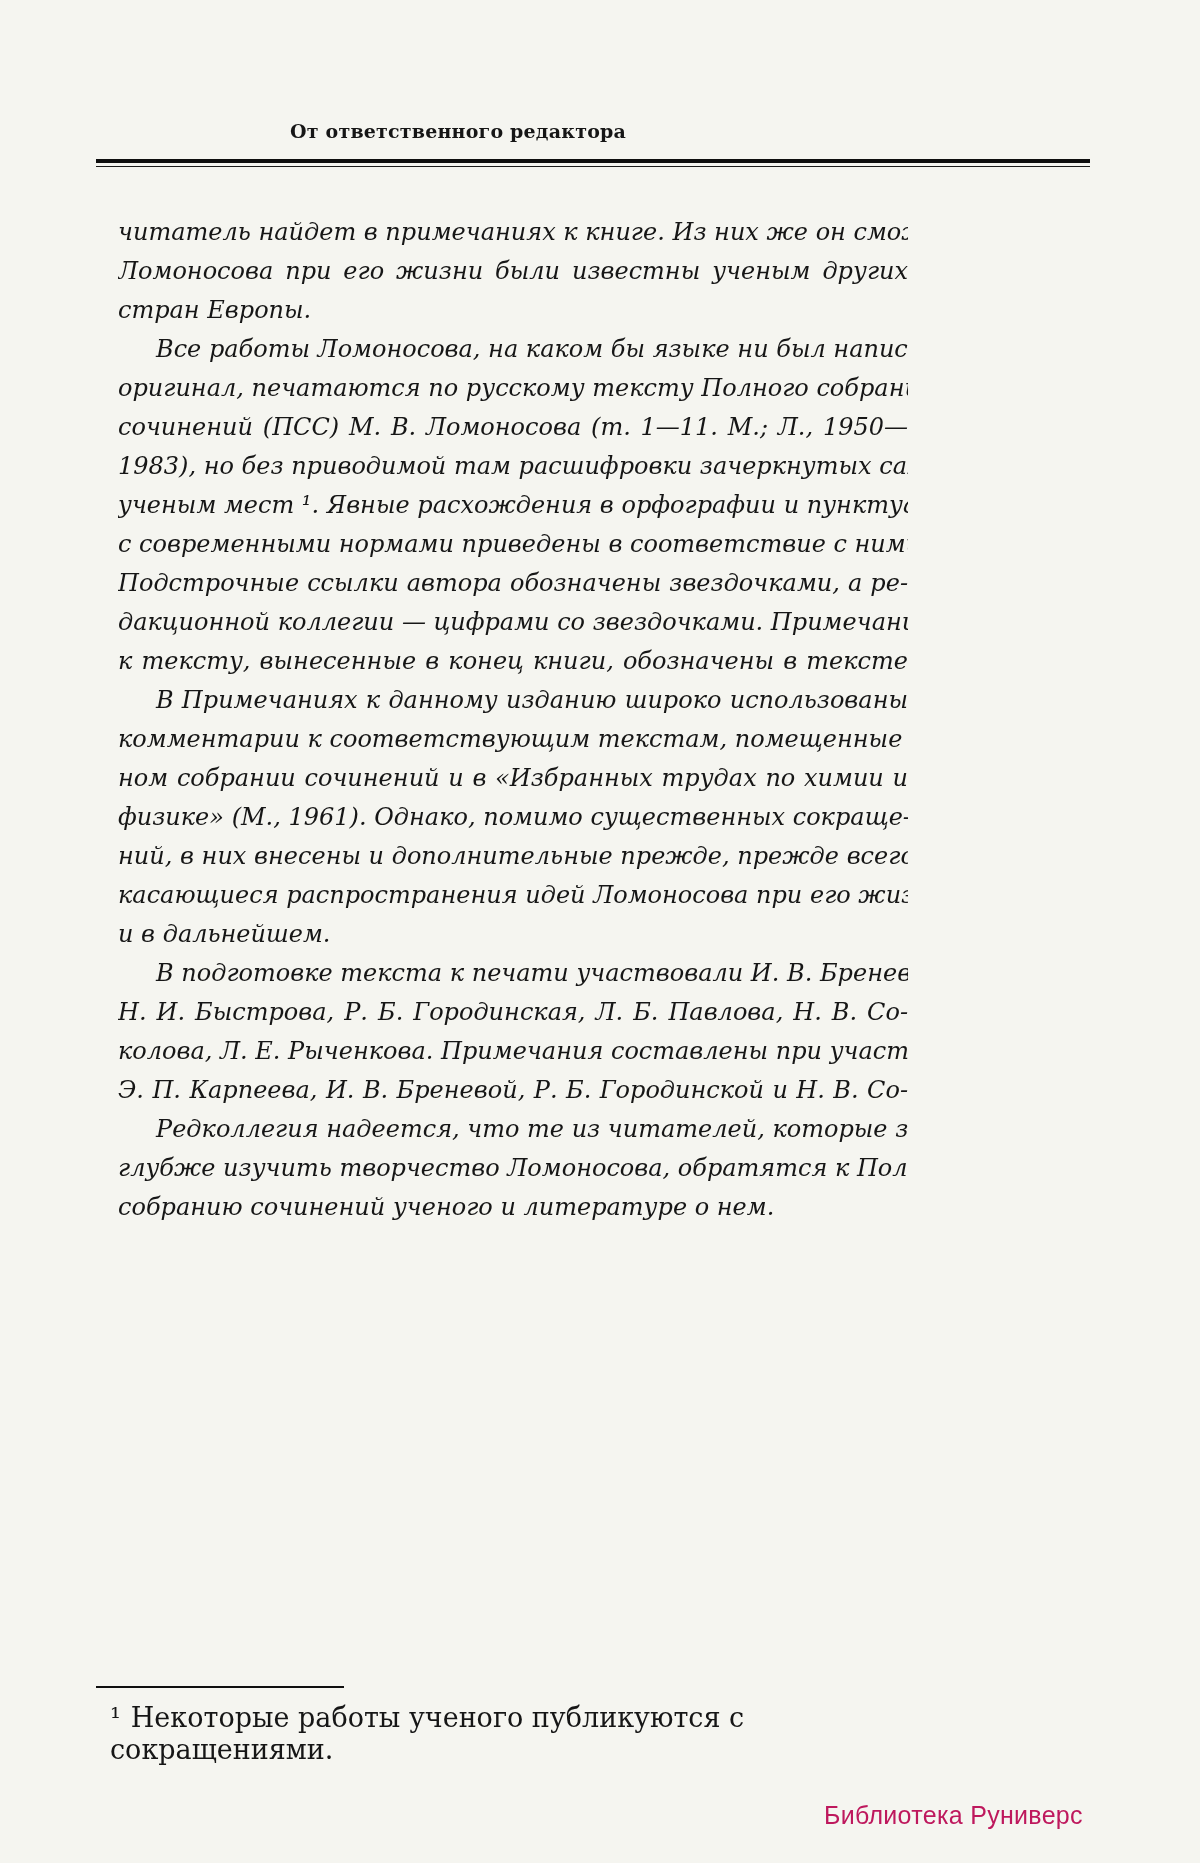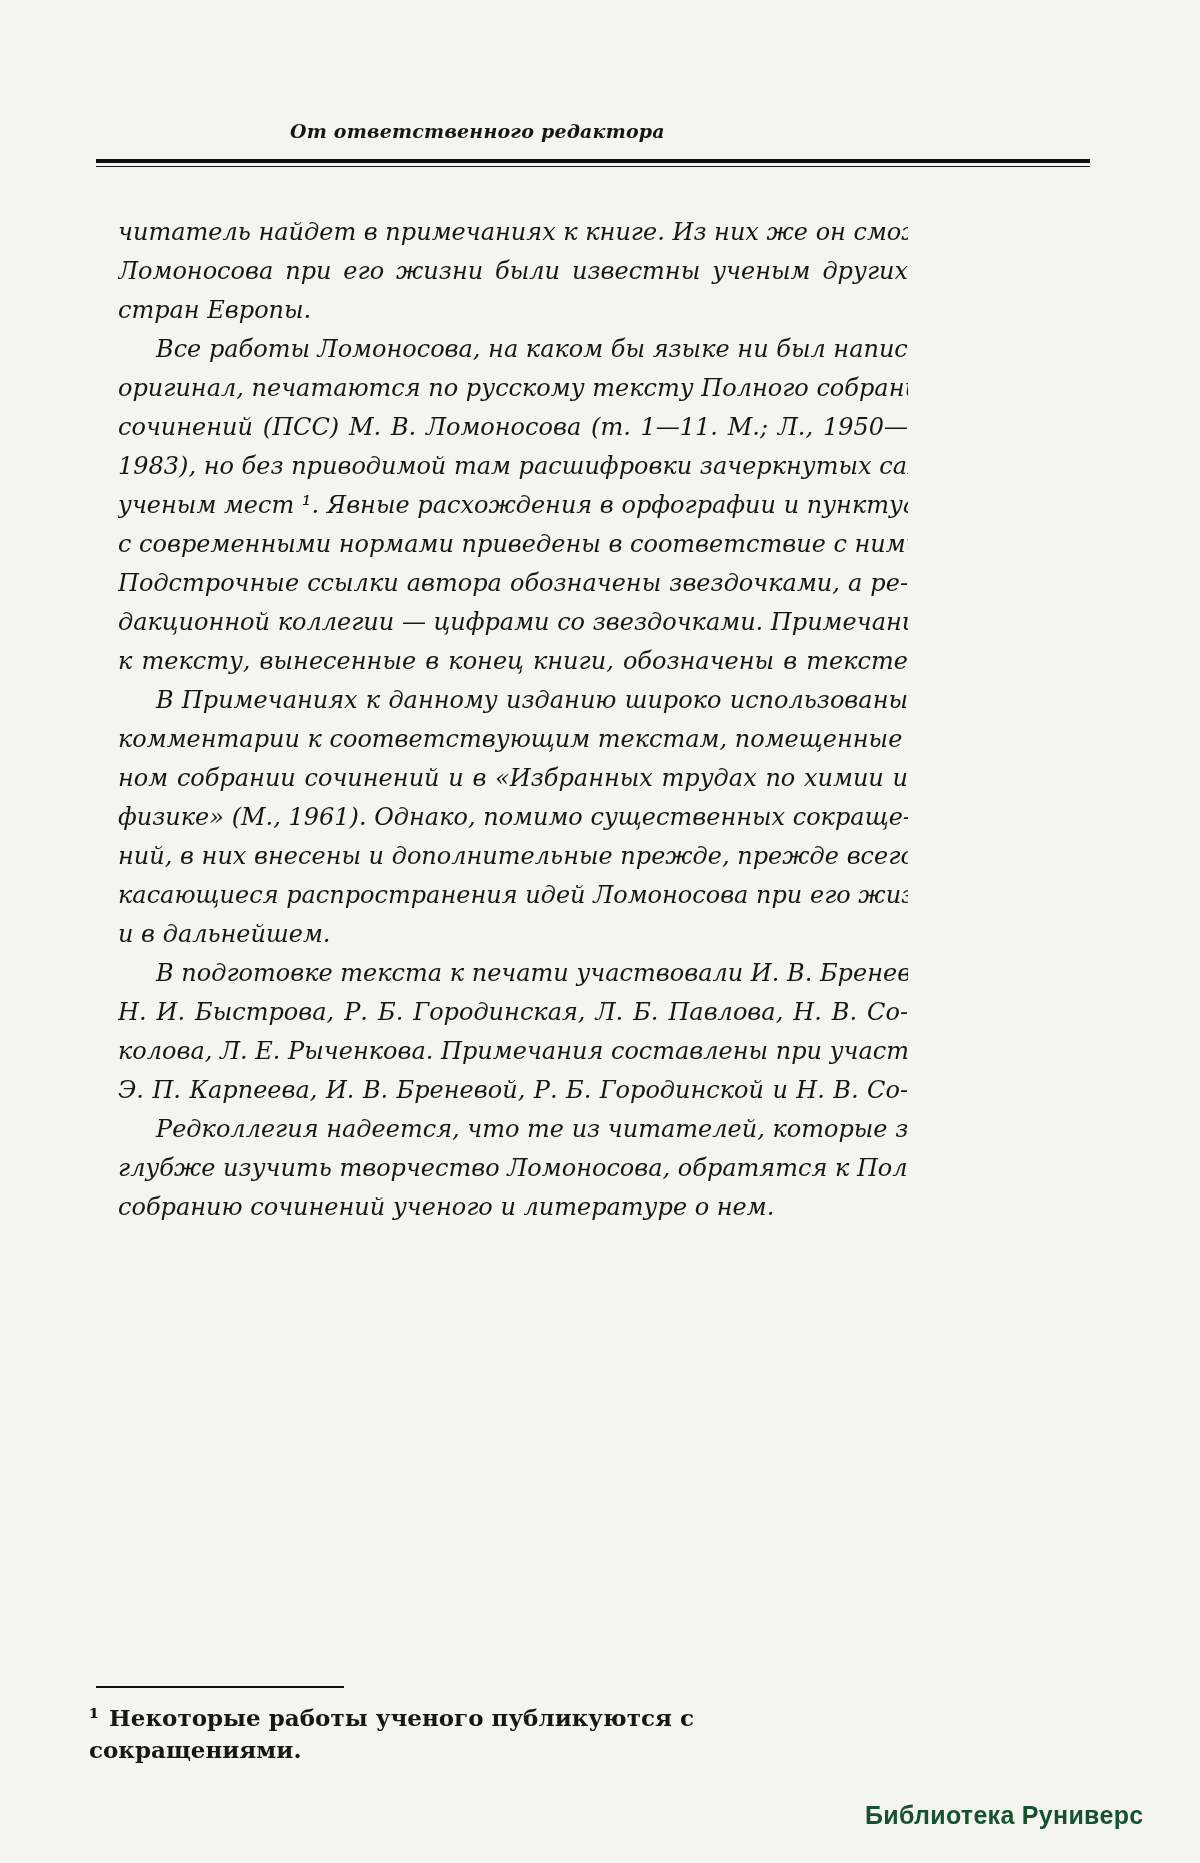--- a/index.html
+++ b/index.html
@@ -13,21 +13,20 @@
     color: #161616;
     overflow: hidden;
   }
   .running-header {
     position: absolute;
     left: 290px;
     top: 120px;
     width: 240px;
     font-size: 19px;
     font-weight: bold;
-    font-style: italic;
     text-align: left;
     letter-spacing: 0.2px;
     white-space: nowrap;
   }
   .header-rule {
     position: absolute;
     left: 96px;
     top: 159px;
     width: 994px;
     height: 3px;
@@ -55,38 +54,37 @@
   .footnote-rule {
     position: absolute;
     left: 96px;
     top: 1686px;
     width: 248px;
     height: 0;
     border-top: 2px solid #0f0f0f;
   }
   .footnote {
     position: absolute;
-    left: 89px;
+    left: 110px;
     top: 1702px;
     width: 800px;
-    font-size: 23px;
-    font-weight: 700;
+    font-size: 27px;
+    font-weight: 400;
     font-style: normal;
     line-height: 32px;
   }
   .fn-marker { margin-right: 10px; }
   .watermark {
     position: absolute;
-    left: 865px;
+    left: 824px;
     top: 1801px;
     font-family: "Liberation Sans", sans-serif;
     font-size: 25px;
-    color: #14532d;
+    color: #be185d;
     letter-spacing: 0.3px;
-    font-weight: bold;
   }
 </style>
 </head>
 <body>
 
 <div class="page">
 
   <div class="running-header">От ответственного редактора</div>
 
   <div class="header-rule"></div>

